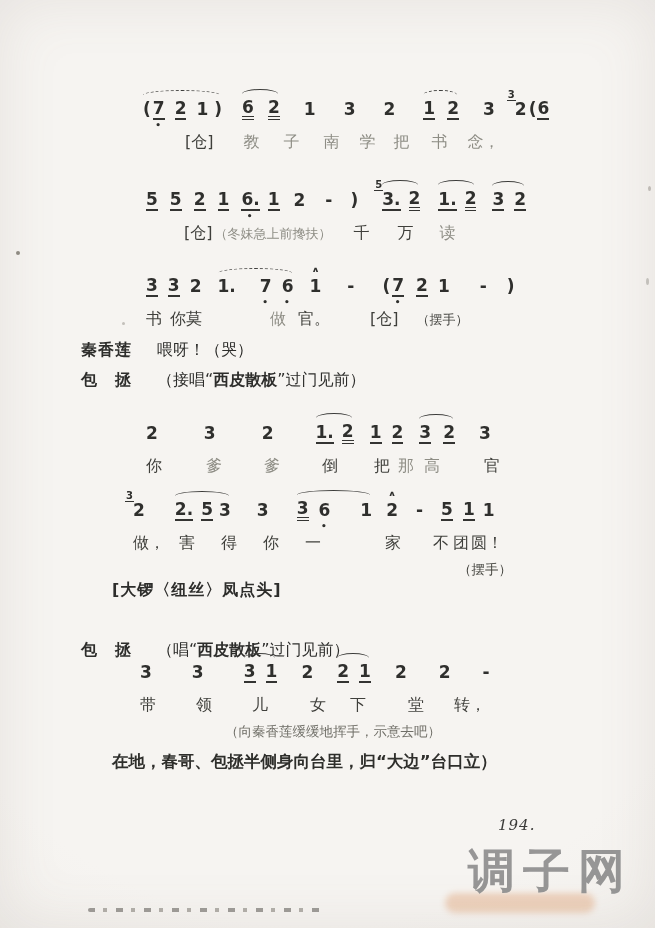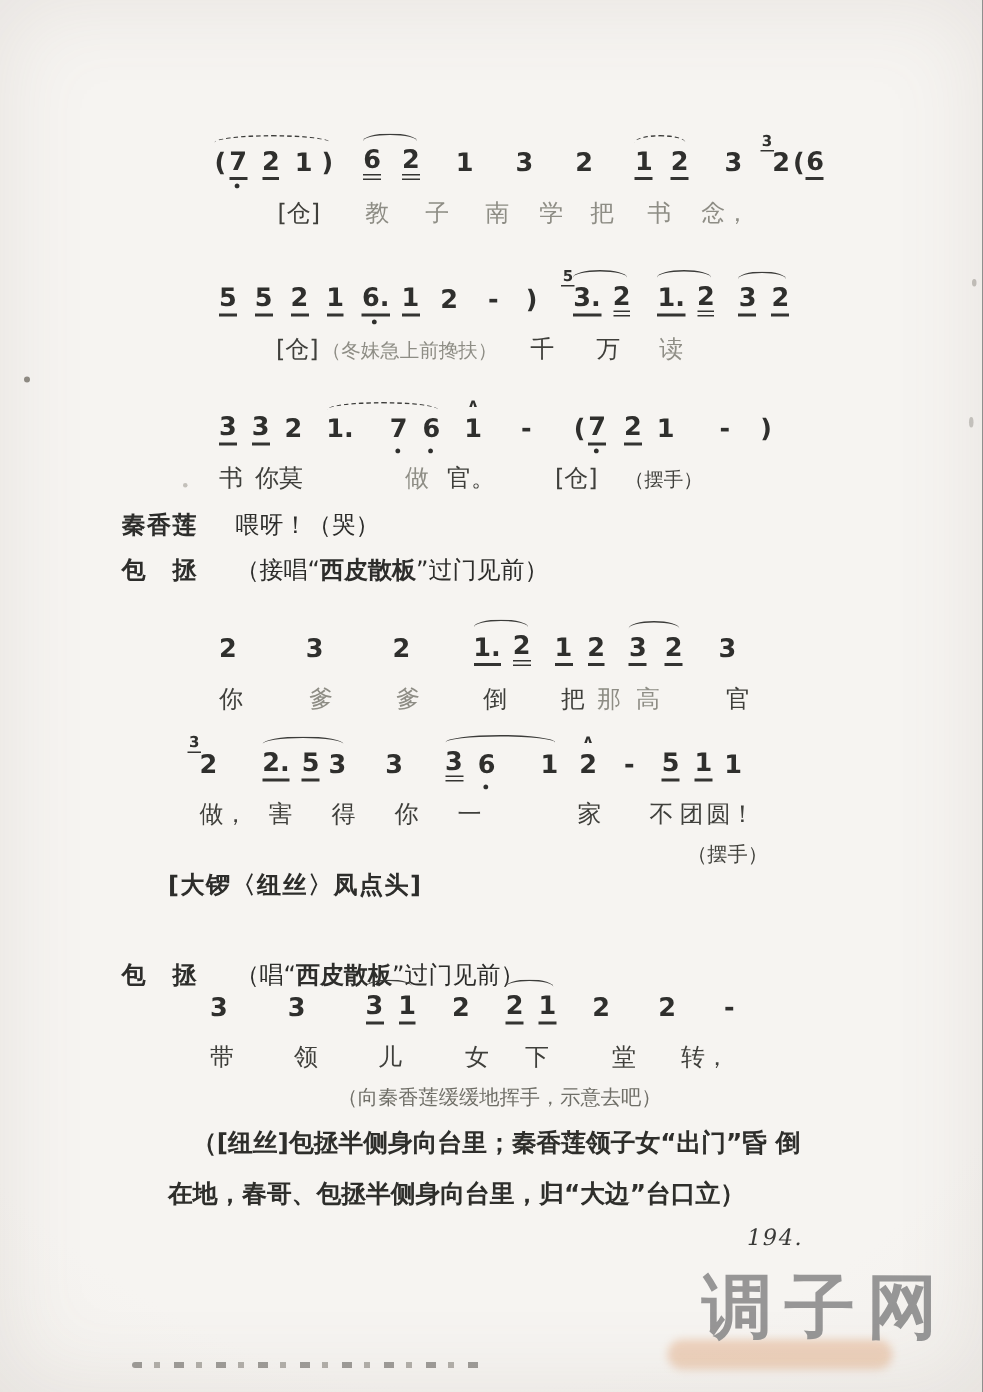--- a/index.html
+++ b/index.html
@@ -332,21 +332,20 @@
         <span class="lt" style="margin-left: 40px;">儿</span>
         <span class="lt" style="margin-left: 42px;">女</span>
         <span class="lt" style="margin-left: 24px;">下</span>
         <span class="lt" style="margin-left: 42px;">堂</span>
         <span class="lt" style="margin-left: 30px;">转，</span>
       </div>
       <div class="sub-row faint" style="margin-left: 85px;">（向秦香莲缓缓地挥手，示意去吧）</div>
     </div>
 
   <div class="final" style="left:112px; top:745px; width:478px;">
-    <span class="l1"><span>（</span><span class="tag">[纽丝]</span><span>包拯半侧身向台里；秦香莲领子女“出门”昏 倒</span></span>
     <span class="l2">在地，春哥、包拯半侧身向台里，归“大边”台口立）</span>
   </div>
 
   <div class="pageno" style="left:498px; top:816px;">194.</div>
 
   <div class="smudge"></div>
   <div class="wm-name">调子网</div>
 
   <div class="bottom-dashes"></div>
   <div class="speck" style="left:16px; top:251px; width:4px; height:4px;"></div>

